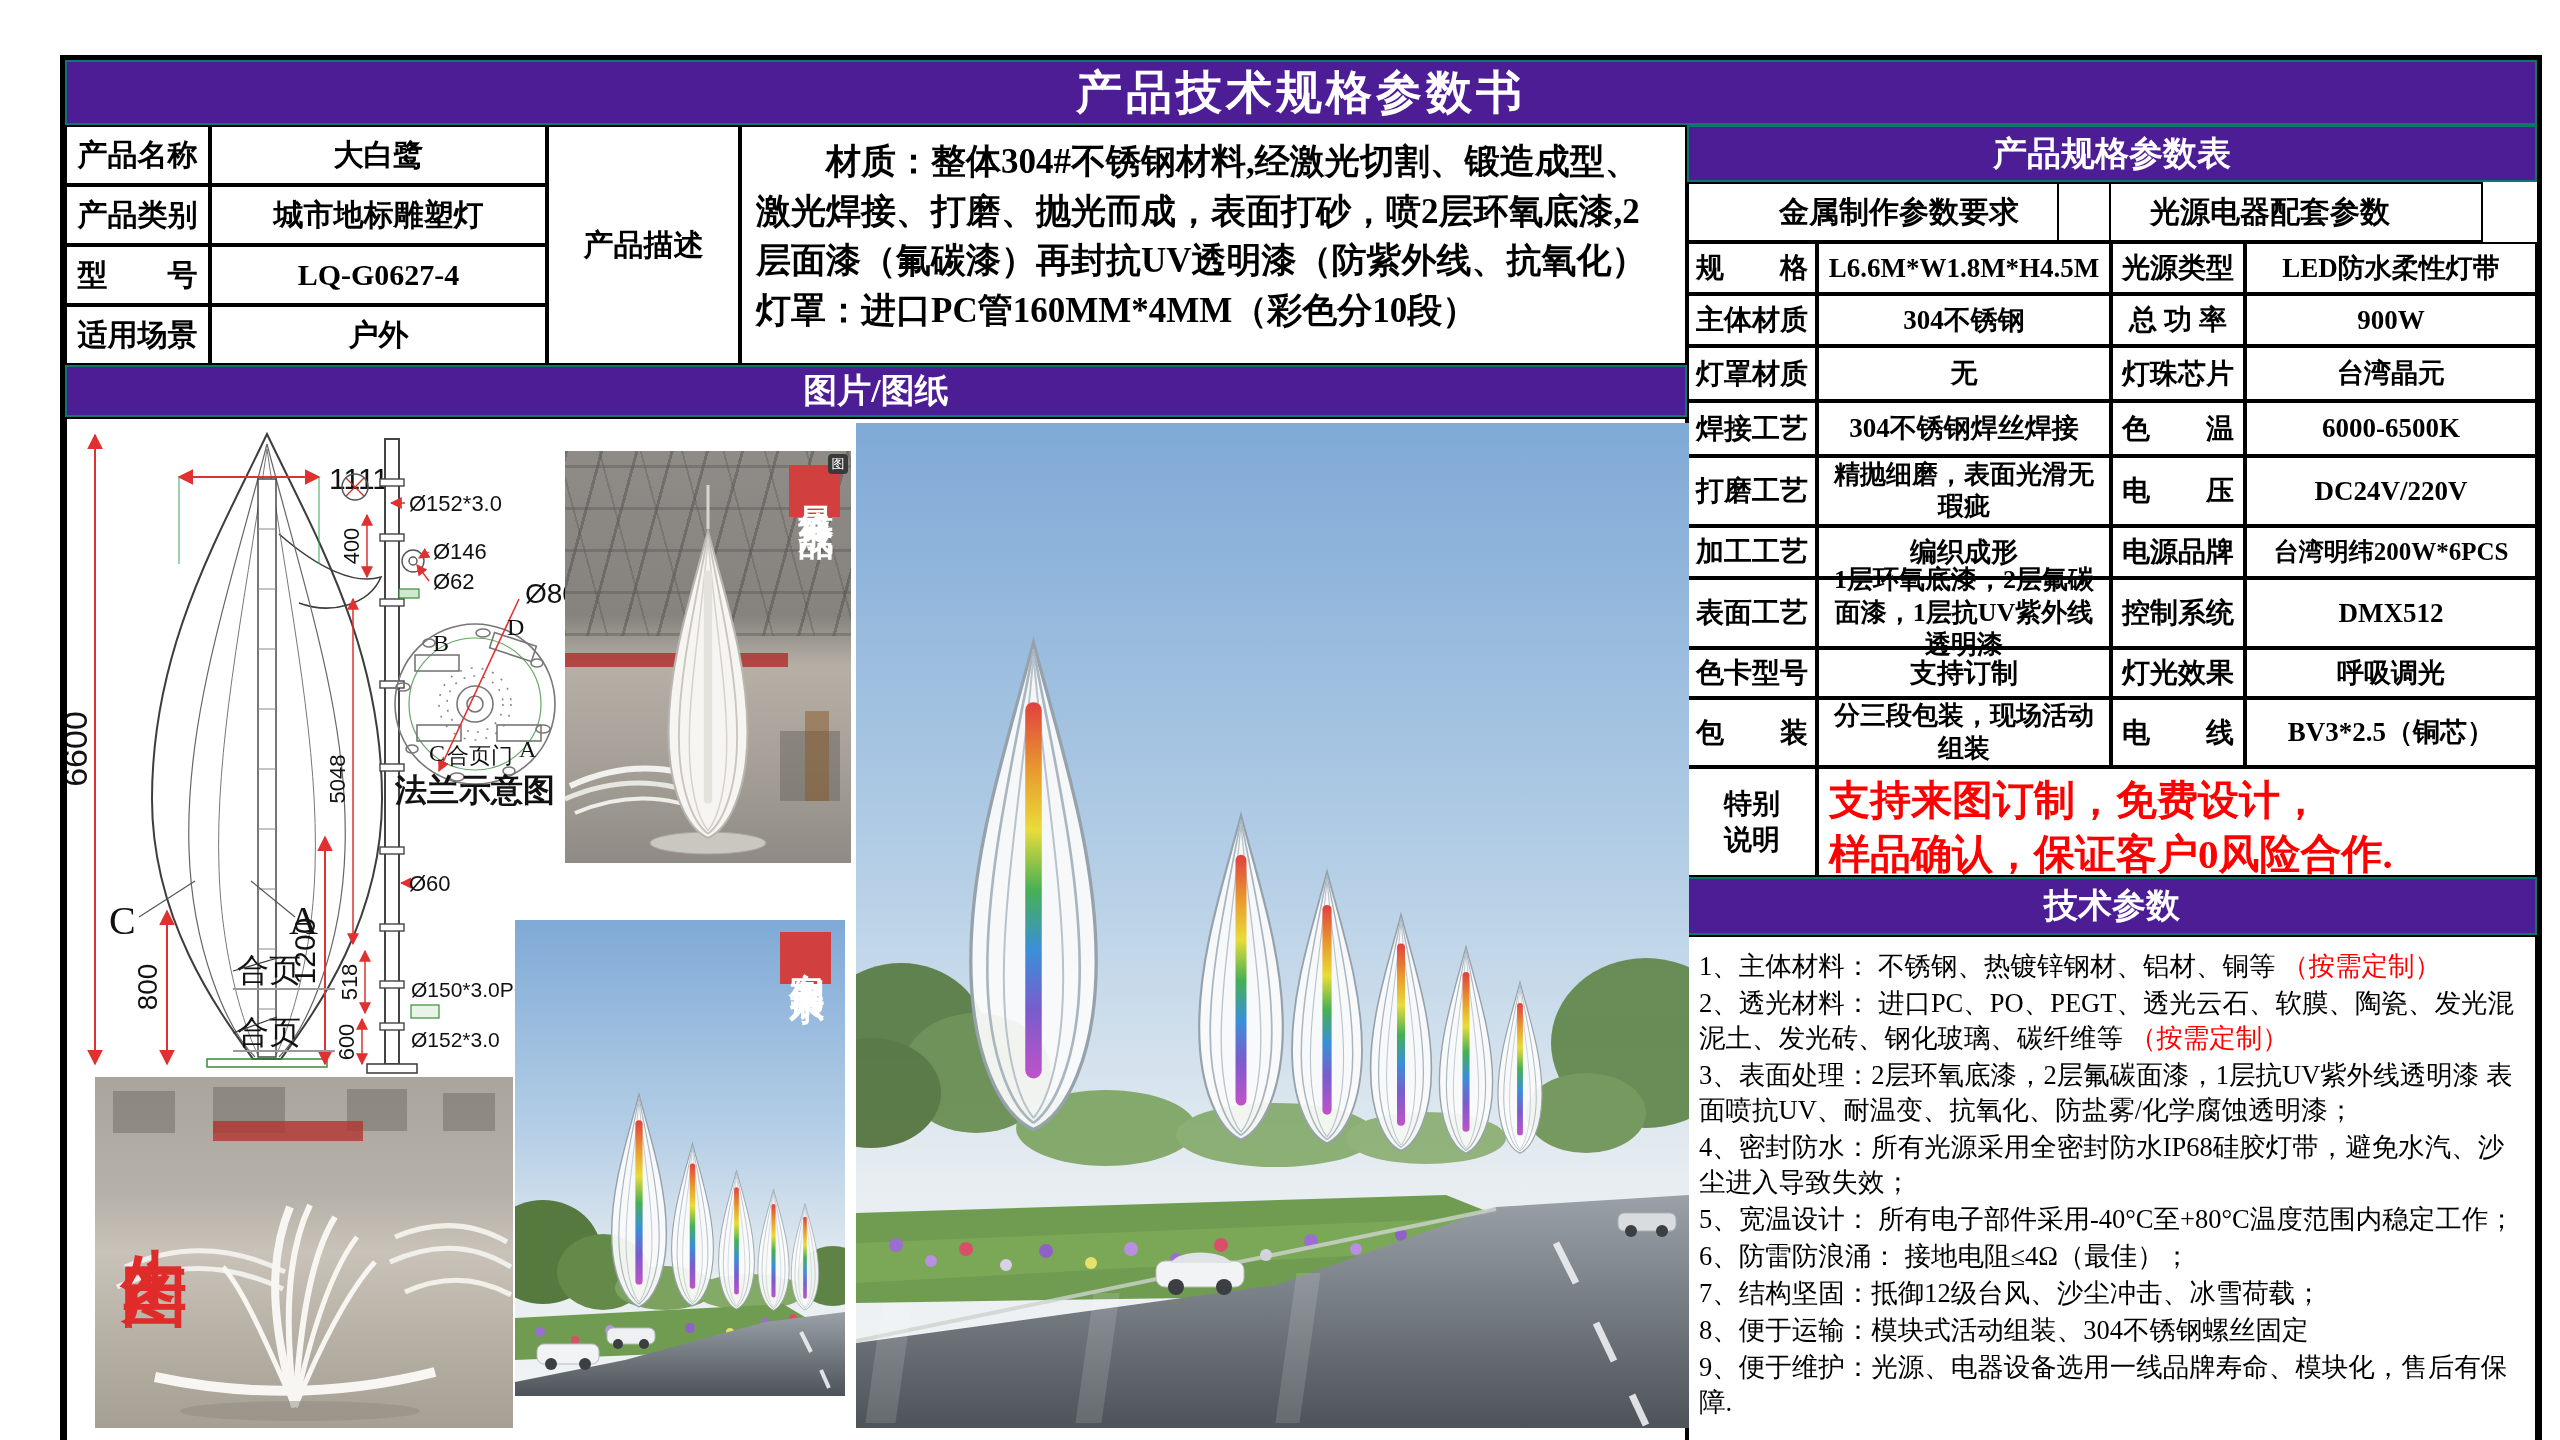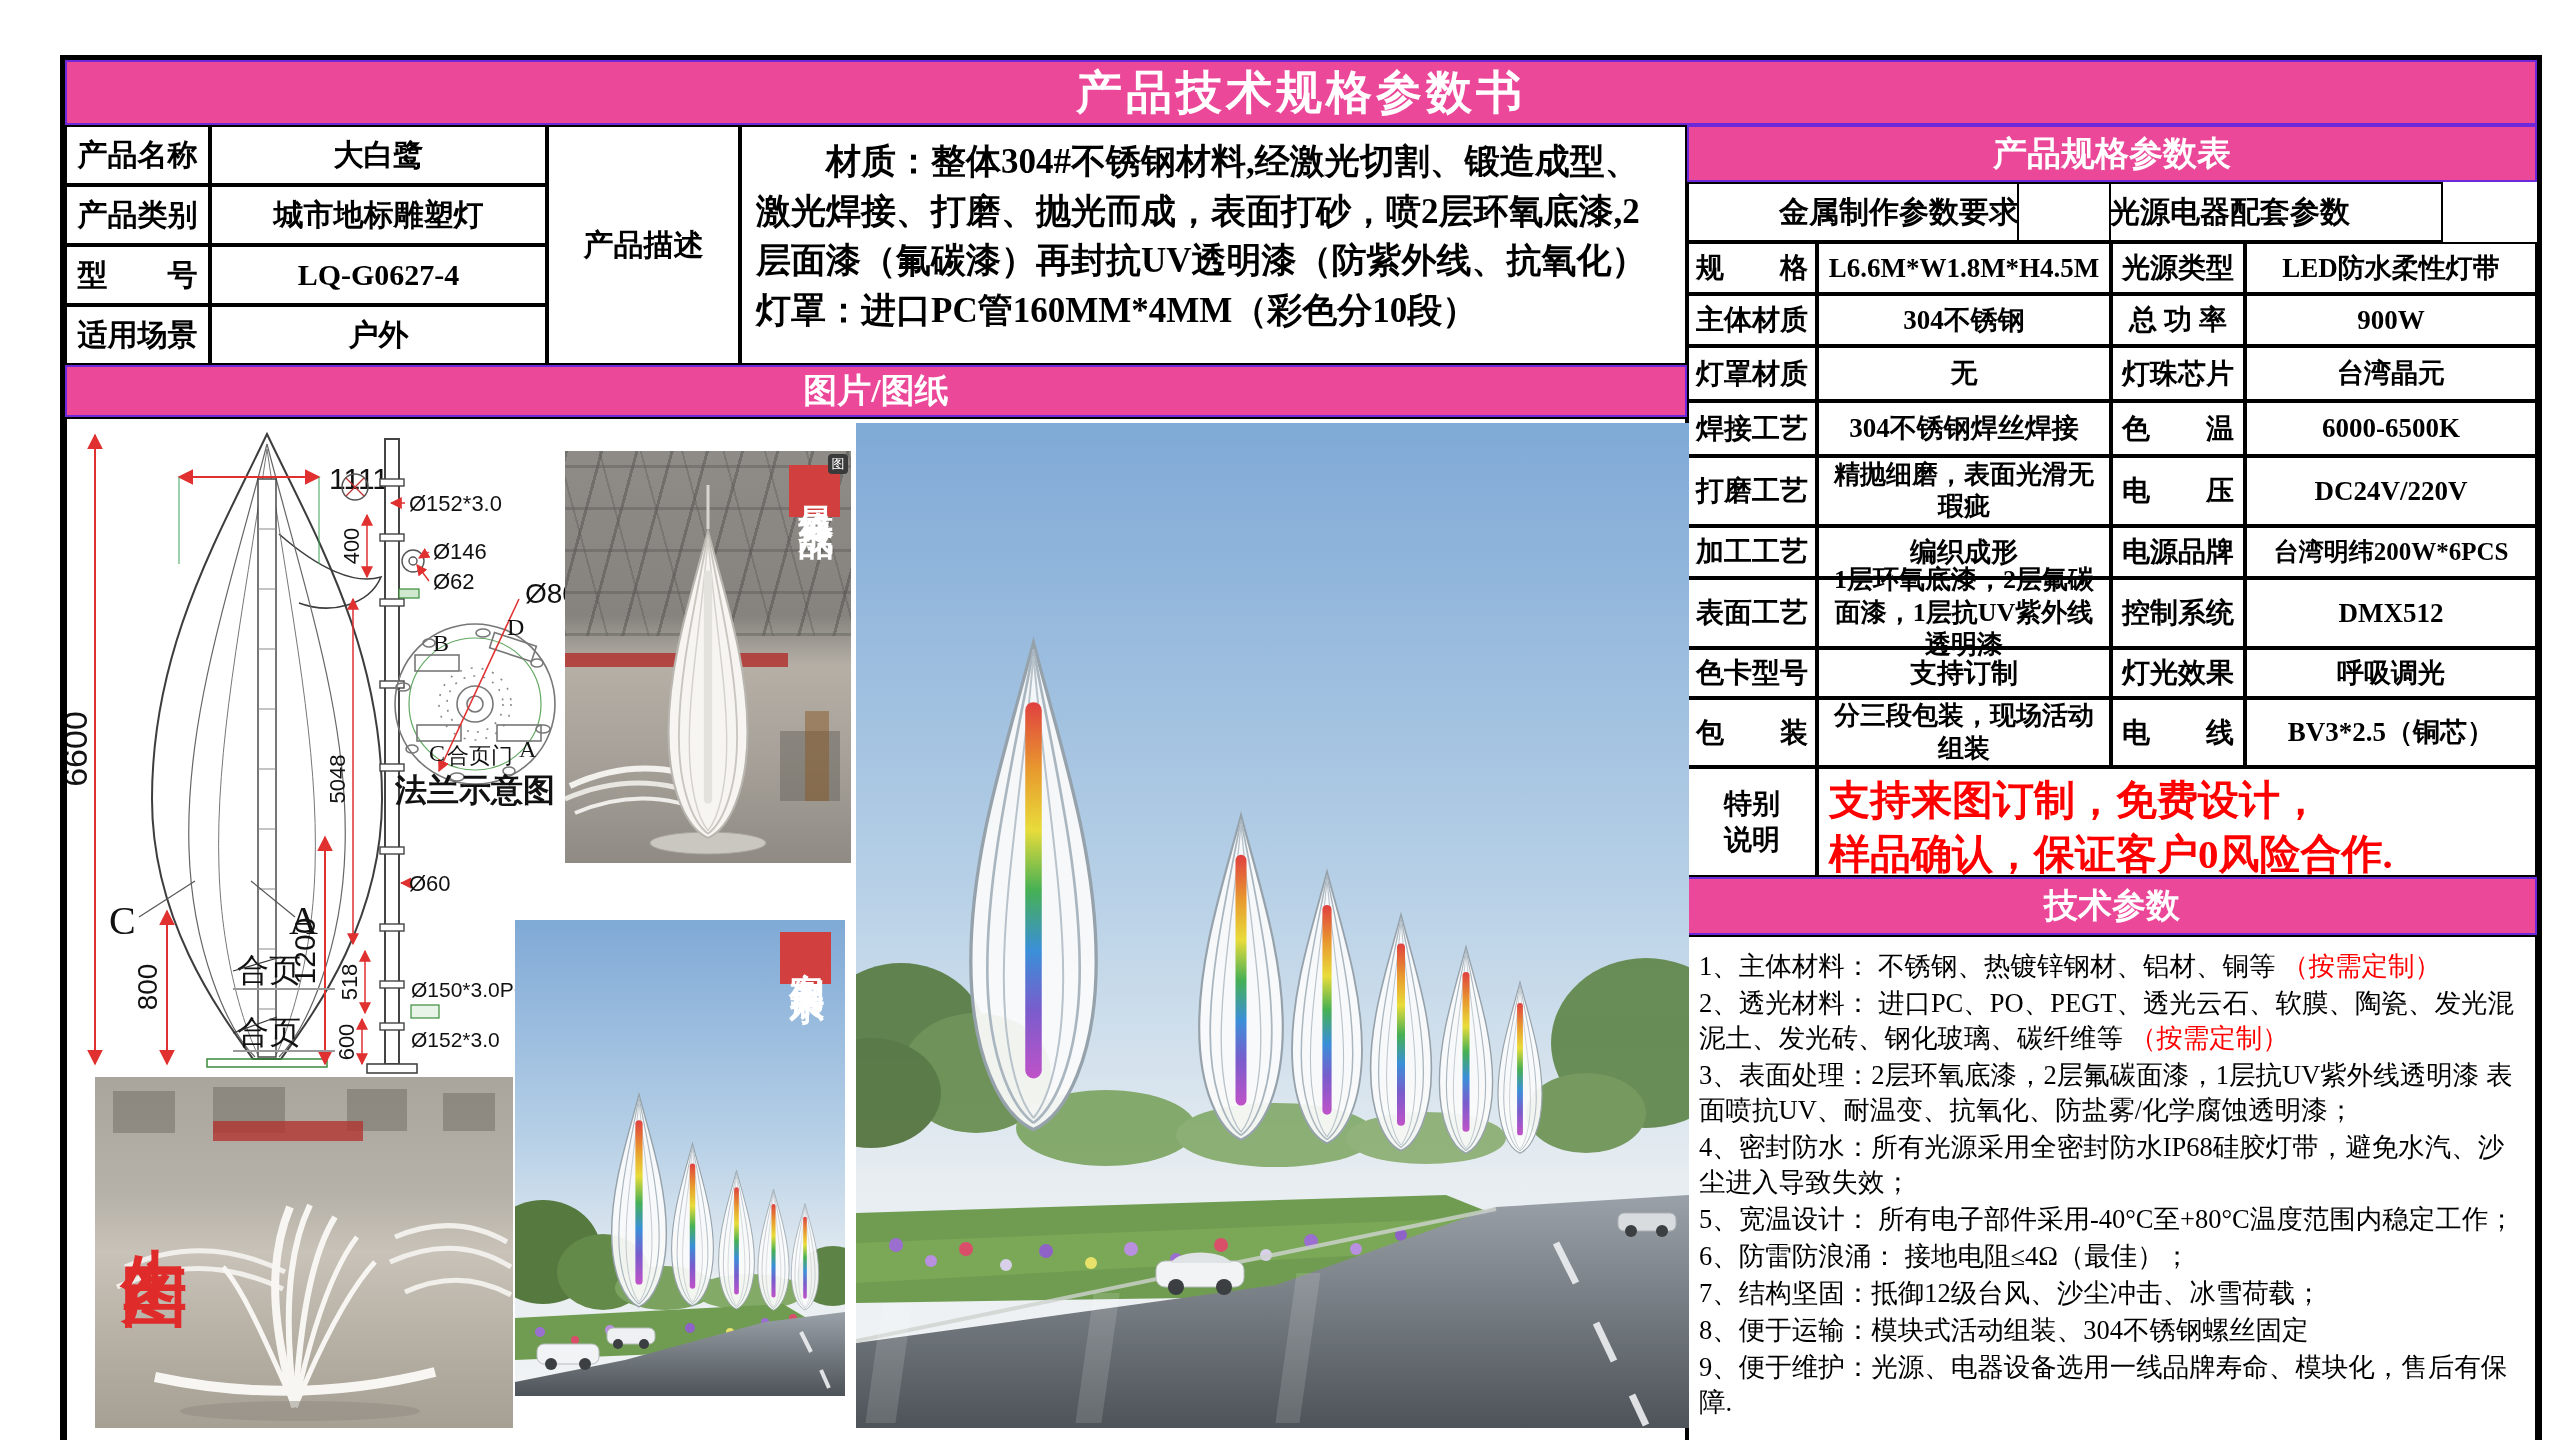--- a/index.html
+++ b/index.html
@@ -1,21 +1,21 @@
 <!DOCTYPE html>
 <html><head>
 <meta charset="utf-8">
 <style>
   html,body{margin:0;padding:0;background:#fff;width:2560px;height:1440px;
     font-family:"Liberation Serif","DejaVu Serif",serif;}
   #frame{position:absolute;left:60px;top:55px;width:2472px;height:1382px;
     border:5px solid #000;box-sizing:content-box;background:#fff;}
   .c{position:absolute;box-sizing:border-box;border:2px solid #000;display:flex;
      align-items:center;justify-content:center;text-align:center;font-weight:700;color:#000;}
-  .band{position:absolute;box-sizing:border-box;border:2px solid #6d28d9;background:#ec4899;
+  .band{position:absolute;box-sizing:border-box;border:2px solid #0f766e;background:#4c1d95;
      color:#fff;display:flex;align-items:center;justify-content:center;
      font-weight:700;font-size:34px;}
   .title{font-size:46px;letter-spacing:4px;}
   .lab{font-size:30px;}
   .val{font-size:30px;}
   .slab{font-size:28px;}
   .sval{font-size:27px;line-height:1.2;padding:0 6px;}
   .sval2{font-size:26px;line-height:1.25;padding:0 8px;}
   .desc{display:block;text-align:left;font-size:35px;line-height:1.42;
         padding:10px 14px;text-indent:2em;font-weight:700;}
@@ -92,21 +92,21 @@
   <div class="c val" style="left:145px;top:185px;width:337px;height:60px">LQ-G0627-4</div>
   <div class="c lab" style="left:0;top:245px;width:145px;height:60px">适用场景</div>
   <div class="c lab" style="left:482px;top:65px;width:193px;height:240px">产品描述</div>
   <div class="c val" style="left:145px;top:245px;width:337px;height:60px">户外</div>
   <div class="c desc" style="left:675px;top:65px;width:947px;height:240px">材质：整体304#不锈钢材料,经激光切割、锻造成型、激光焊接、打磨、抛光而成，表面打砂，喷2层环氧底漆,2层面漆（氟碳漆）再封抗UV透明漆（防紫外线、抗氧化）灯罩：进口PC管160MM*4MM（彩色分10段）</div>
 
   <div class="band" style="left:1622px;top:65px;width:850px;height:57px">产品规格参数表</div>
 
   <div class="band" style="left:0;top:305px;width:1622px;height:52px">图片/图纸</div>
   <div class="c slab" style="left:1622px;top:122px;width:424px;height:60px;font-size:30px">金属制作参数要求</div>
-  <div class="c slab" style="left:1952px;top:122px;width:426px;height:60px;font-size:30px">光源电器配套参数</div>
+  <div class="c slab" style="left:1992px;top:122px;width:426px;height:60px;font-size:30px">光源电器配套参数</div>
 
   <div class="c slab" style="left:1622px;top:182px;width:130px;height:52px">规　　格</div>
   <div class="c sval" style="left:1752px;top:182px;width:294px;height:52px">L6.6M*W1.8M*H4.5M</div>
   <div class="c slab" style="left:2046px;top:182px;width:134px;height:52px">光源类型</div>
   <div class="c sval" style="left:2180px;top:182px;width:292px;height:52px">LED防水柔性灯带</div>
 
   <div class="c slab" style="left:1622px;top:234px;width:130px;height:52px">主体材质</div>
   <div class="c sval" style="left:1752px;top:234px;width:294px;height:52px">304不锈钢</div>
   <div class="c slab" style="left:2046px;top:234px;width:134px;height:52px">总 功 率</div>
   <div class="c sval" style="left:2180px;top:234px;width:292px;height:52px">900W</div>

